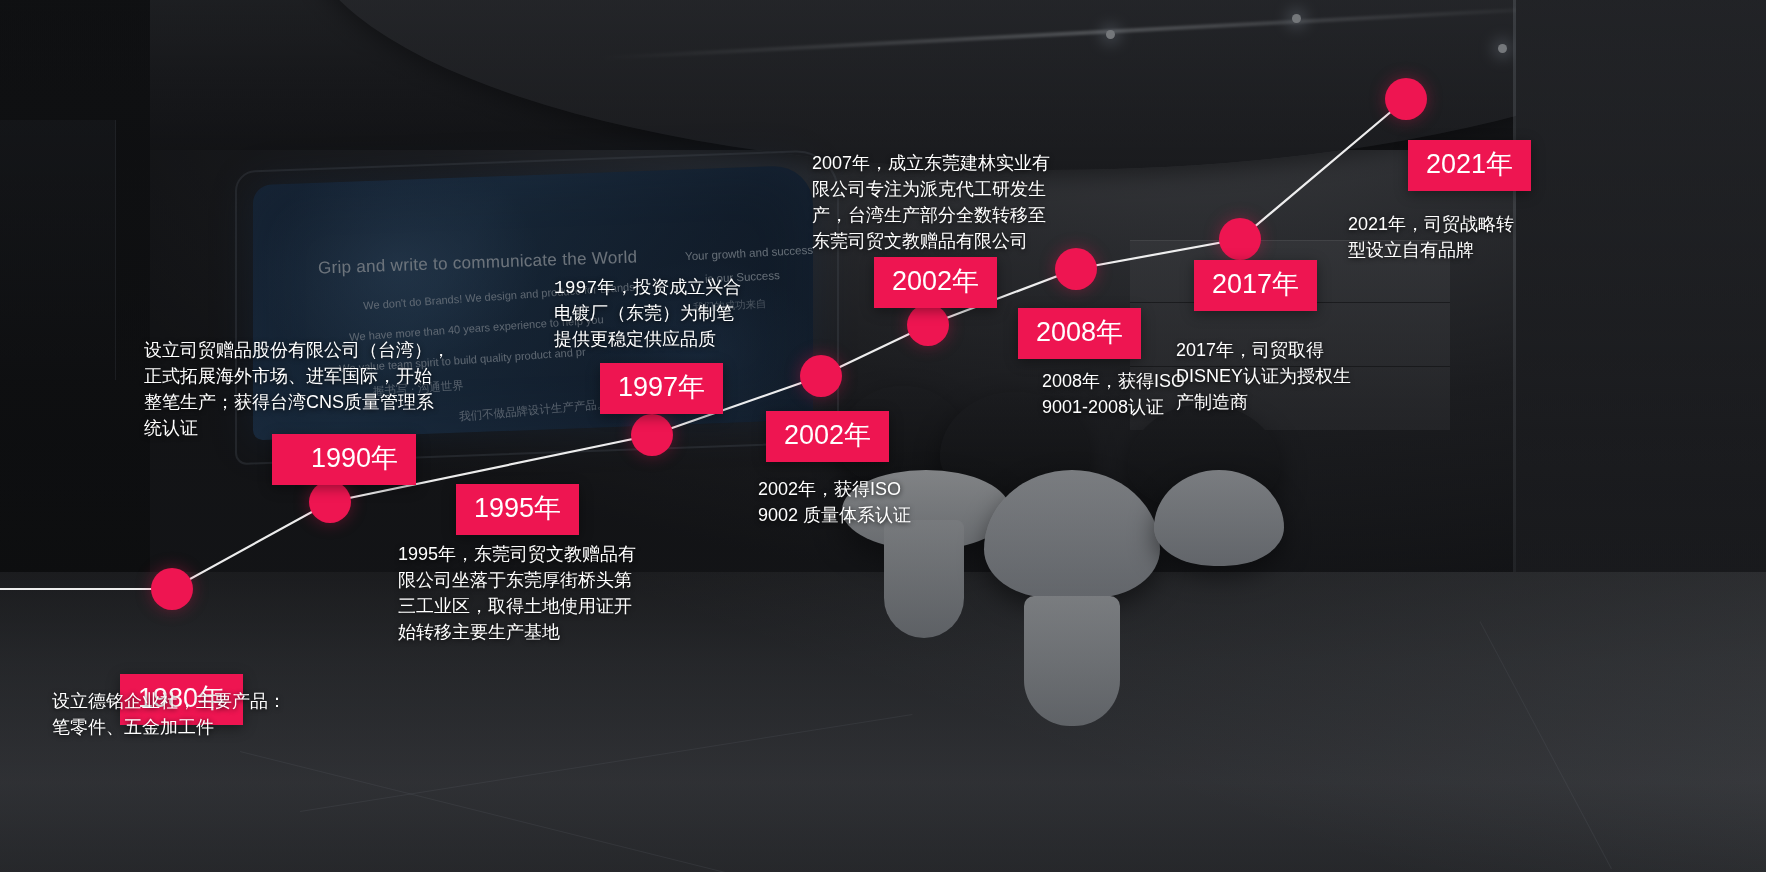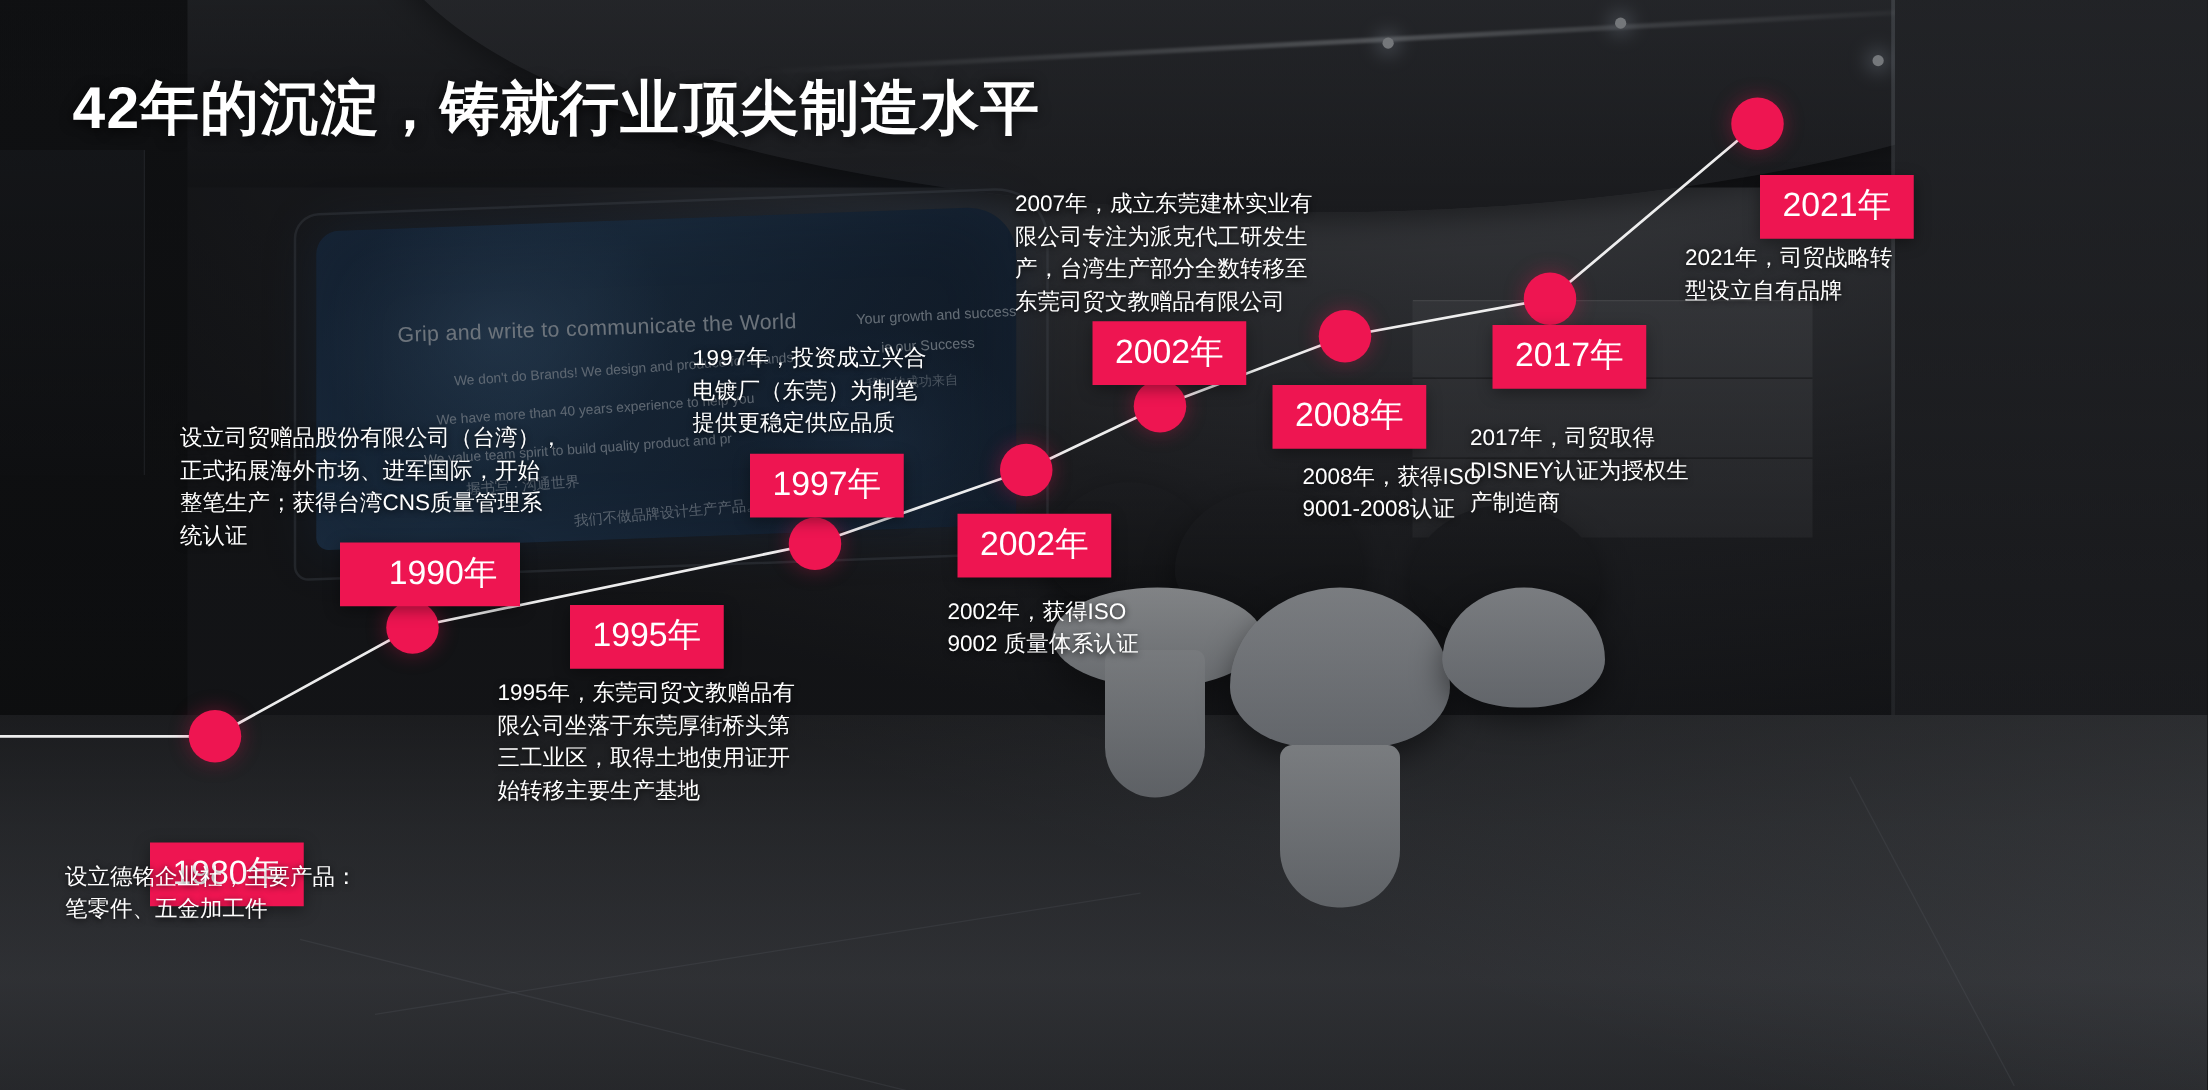--- a/index.html
+++ b/index.html
@@ -188,21 +188,20 @@
       <div class="scr-cn" style="left:206px;top:228px;transform:rotate(-5deg)">我们不做品牌设计生产产品。</div>
       <div class="scr-right" style="left:432px;top:72px;transform:rotate(-3deg)">Your growth and success</div>
       <div class="scr-right" style="left:452px;top:96px;transform:rotate(-3deg)">is our Success</div>
       <div class="scr-right" style="left:440px;top:124px;font-size:10.5px;opacity:.6;transform:rotate(-3deg)">我们的成功来自</div>
     </div>
   </div>
   <div class="screen-bezel"></div>
 
   <div class="scene-dim"></div>
 
-  <div id="title">42年的沉淀，铸就行业顶尖制造水平</div>
 
   <svg class="track" viewBox="0 0 1766 872" preserveAspectRatio="none">
     <polyline id="timeline-polyline" fill="none" stroke="#ffffff" stroke-width="2.2" opacity="0.92" points="0,589 172,589 330,502 652,435 821,376 928,325 1076,269 1240,239 1406,99"></polyline>
   </svg>
 
   <div id="milestones">
       <div class="dot" style="left: 172px; top: 589px;"></div>
       <div class="year" style="left: 120px; top: 626px; margin-top: 48px;">1980年</div>
       <div class="desc" style="left: 52px; top: 688px;">设立德铭企业社，主要产品：
 笔零件、五金加工件</div>
@@ -236,17 +235,17 @@
       <div class="dot" style="left: 1240px; top: 239px;"></div>
       <div class="year" style="left: 1018px; top: 308px;">2008年</div>
       <div class="desc" style="left: 1002px; top: 368px; margin-left: 40px;">2008年，获得ISO
 9001-2008认证</div>
       <div class="dot" style="left: 1406px; top: 99px;"></div>
       <div class="year" style="left: 1194px; top: 260px;">2017年</div>
       <div class="desc" style="left: 1176px; top: 337px;">2017年，司贸取得
 DISNEY认证为授权生
 产制造商</div>
       <div class="year" style="left: 1364px; top: 140px; margin-left: 44px;">2021年</div>
-      <div class="desc" style="left: 1348px; top: 193px;">2021年，司贸战略转
+      <div class="desc" style="left: 1348px; top: 211px;">2021年，司贸战略转
 型设立自有品牌</div>
     </div>
 
 </div>
 
 </body></html>

